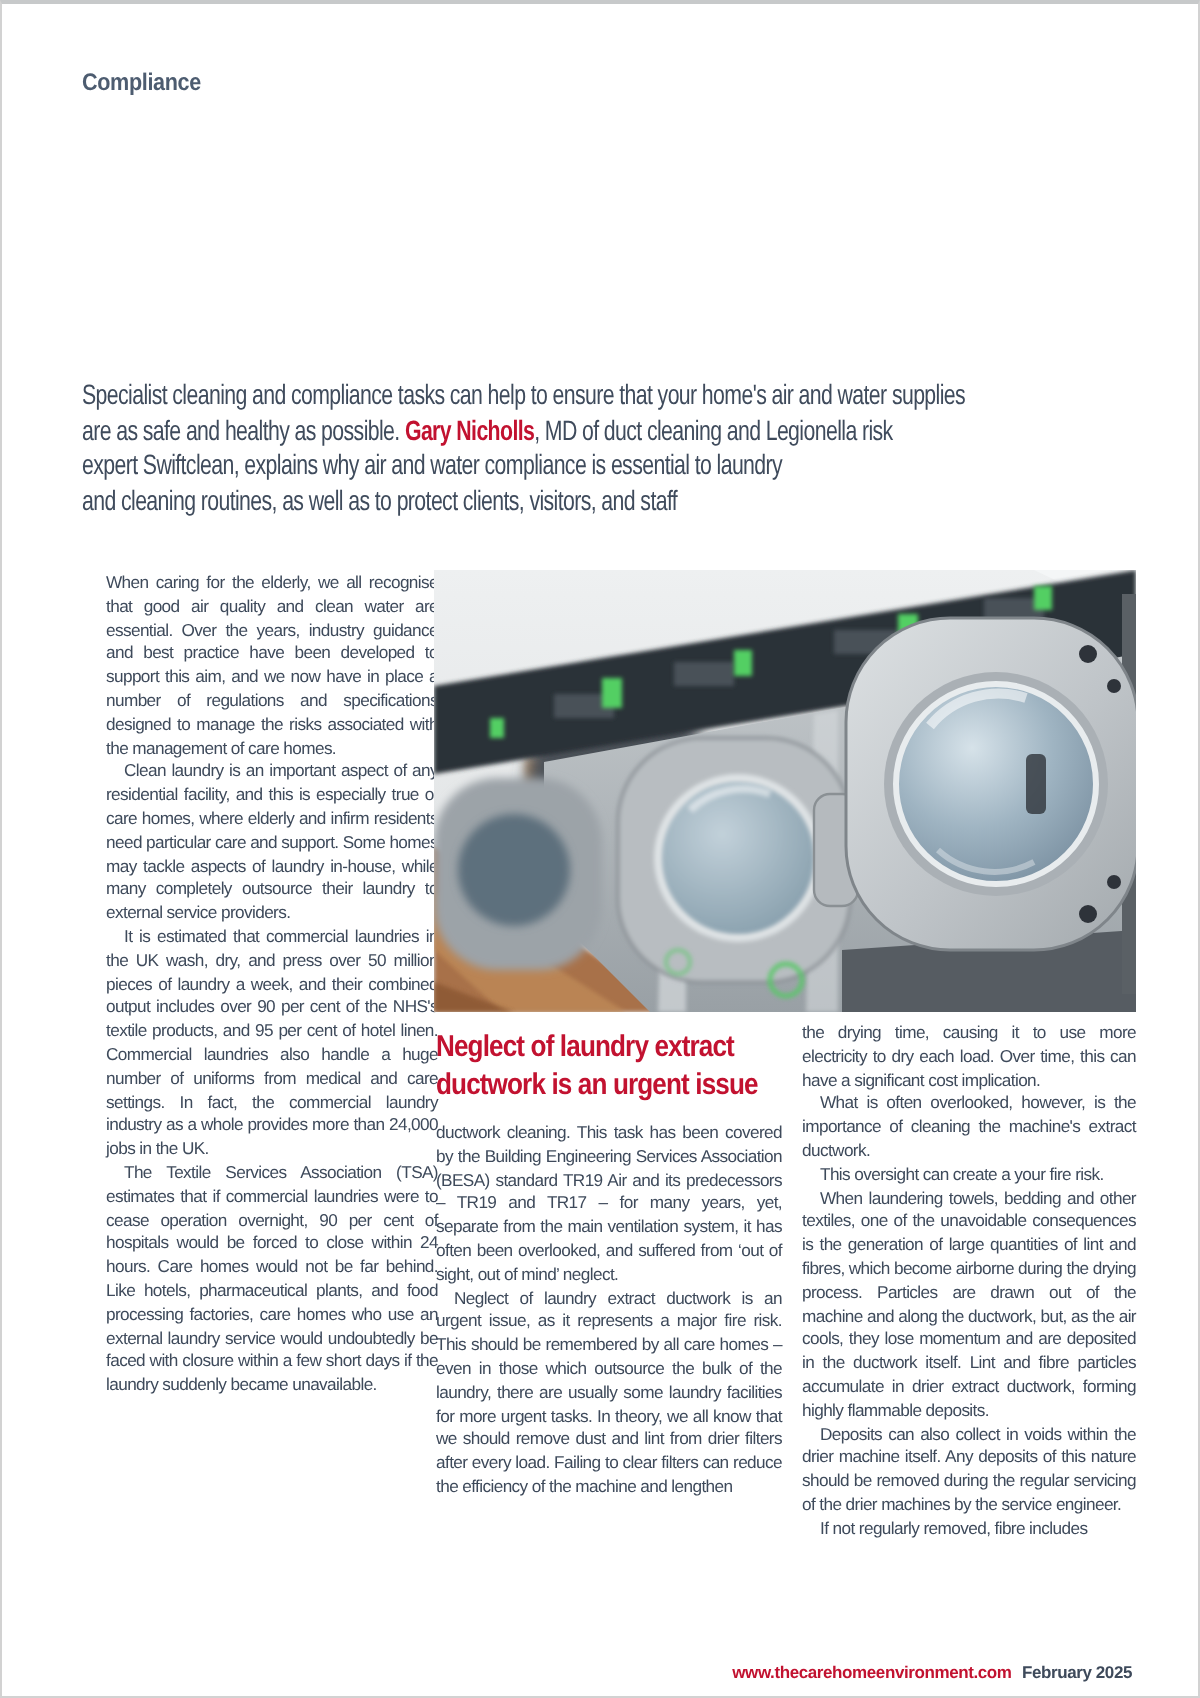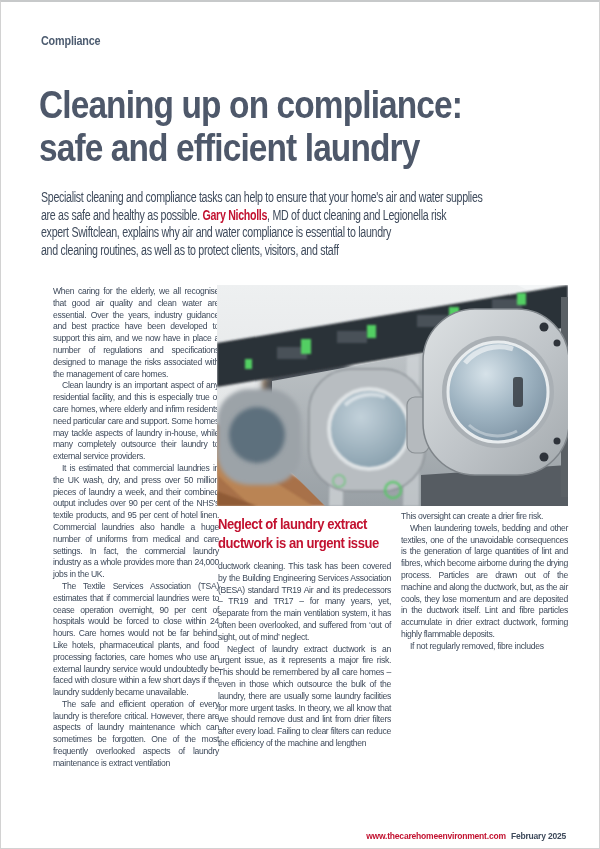--- a/index.html
+++ b/index.html
@@ -51,38 +51,33 @@
   .f-url  { color:#c21230; }
   .f-date { color:#3e4a5b; margin-left:3px; }
 </style>
 </head>
 <body>
 
 <div class="page">
 
   <div class="kicker">Compliance</div>
 
-  <h1 class="headline">
-    <span class="hl">Cleaning up on compliance:</span>
-    <span class="hl">safe and efficient laundry</span>
-  </h1>
 
   <div class="standfirst">
     <div class="sf-line">Specialist cleaning and compliance tasks can help to ensure that your home's air and water supplies</div>
     <div class="sf-line"><span>are as safe and healthy as possible. </span><span class="sf-name">Gary Nicholls</span><span>, MD of duct cleaning and Legionella risk</span></div>
     <div class="sf-line">expert Swiftclean, explains why air and water compliance is essential to laundry</div>
     <div class="sf-line">and cleaning routines, as well as to protect clients, visitors, and staff</div>
   </div>
 
   <div class="col col-left">
     <p>When caring for the elderly, we all recognise that good air quality and clean water are essential. Over the years, industry guidance and best practice have been developed to support this aim, and we now have in place a number of regulations and specifications designed to manage the risks associated with the management of care homes.</p>
     <p>Clean laundry is an important aspect of any residential facility, and this is especially true of care homes, where elderly and infirm residents need particular care and support. Some homes may tackle aspects of laundry in-house, while many completely outsource their laundry to external service providers.</p>
     <p>It is estimated that commercial laundries in the UK wash, dry, and press over 50 million pieces of laundry a week, and their combined output includes over 90 per cent of the NHS's textile products, and 95 per cent of hotel linen. Commercial laundries also handle a huge number of uniforms from medical and care settings. In fact, the commercial laundry industry as a whole provides more than 24,000 jobs in the UK.</p>
     <p>The Textile Services Association (TSA) estimates that if commercial laundries were to cease operation overnight, 90 per cent of hospitals would be forced to close within 24 hours. Care homes would not be far behind. Like hotels, pharmaceutical plants, and food processing factories, care homes who use an external laundry service would undoubtedly be faced with closure within a few short days if the laundry suddenly became unavailable.</p>
-    <p>The safe and efficient operation of every laundry is therefore critical. However, there are aspects of laundry maintenance which can sometimes be forgotten. One of the most frequently overlooked aspects of laundry maintenance is extract ventilation</p>
   </div>
 
   <figure class="photo">
     <svg viewBox="0 0 351 221" preserveAspectRatio="none">
       <defs>
         <linearGradient id="wall" x1="0" y1="0" x2="0" y2="1">
           <stop offset="0" stop-color="#eef0f1"></stop>
             <stop offset="1" stop-color="#dcdfe0"></stop>
         </linearGradient>
         <linearGradient id="front" x1="0" y1="0" x2="0" y2="1">
@@ -169,22 +164,25 @@
     </svg>
   </figure>
 
   <div class="col col-mid">
     <h2 class="pullquote">Neglect of laundry extract ductwork is an urgent issue</h2>
     <p>ductwork cleaning. This task has been covered by the Building Engineering Services Association (BESA) standard TR19 Air and its predecessors – TR19 and TR17 – for many years, yet, separate from the main ventilation system, it has often been overlooked, and suffered from ‘out of sight, out of mind’ neglect.</p>
     <p>Neglect of laundry extract ductwork is an urgent issue, as it represents a major fire risk. This should be remembered by all care homes – even in those which outsource the bulk of the laundry, there are usually some laundry facilities for more urgent tasks. In theory, we all know that we should remove dust and lint from drier filters after every load. Failing to clear filters can reduce the efficiency of the machine and lengthen</p>
   </div>
 
   <div class="col col-right">
-    <p>This oversight can create a drier fire risk.</p>
+    <p>the drying time, causing it to use more electricity to dry each load. Over time, this can have a significant cost implication.</p>
+    <p>What is often overlooked, however, is the importance of cleaning the machine's extract ductwork.</p>
+    <p>This oversight can create a your fire risk.</p>
     <p>When laundering towels, bedding and other textiles, one of the unavoidable consequences is the generation of large quantities of lint and fibres, which become airborne during the drying process. Particles are drawn out of the machine and along the ductwork, but, as the air cools, they lose momentum and are deposited in the ductwork itself. Lint and fibre particles accumulate in drier extract ductwork, forming highly flammable deposits.</p>
+    <p>Deposits can also collect in voids within the drier machine itself. Any deposits of this nature should be removed during the regular servicing of the drier machines by the service engineer.</p>
     <p>If not regularly removed, fibre includes</p>
   </div>
 
   <div class="footer-left">26</div>
   <div class="footer-right">
     <span class="f-url">www.thecarehomeenvironment.com</span>
     <span class="f-date">February 2025</span>
   </div>
 
 </div>

